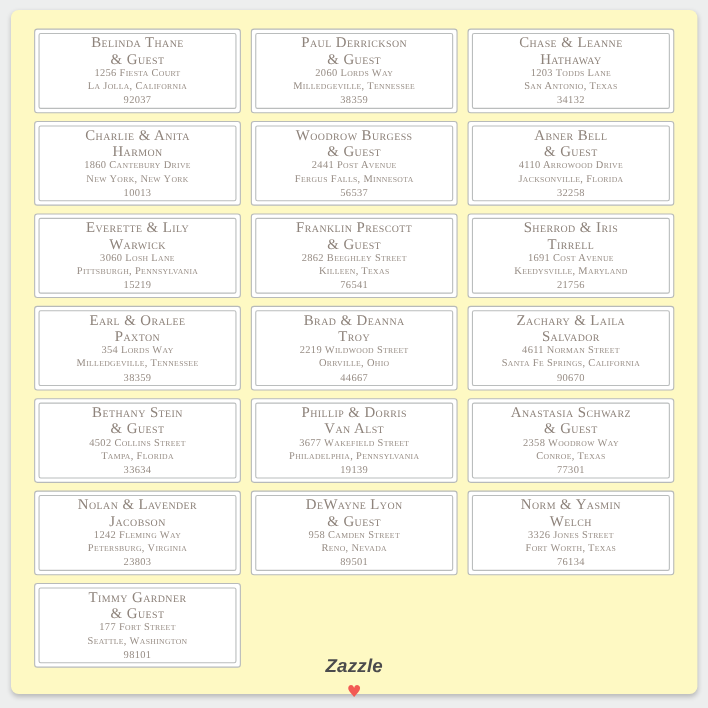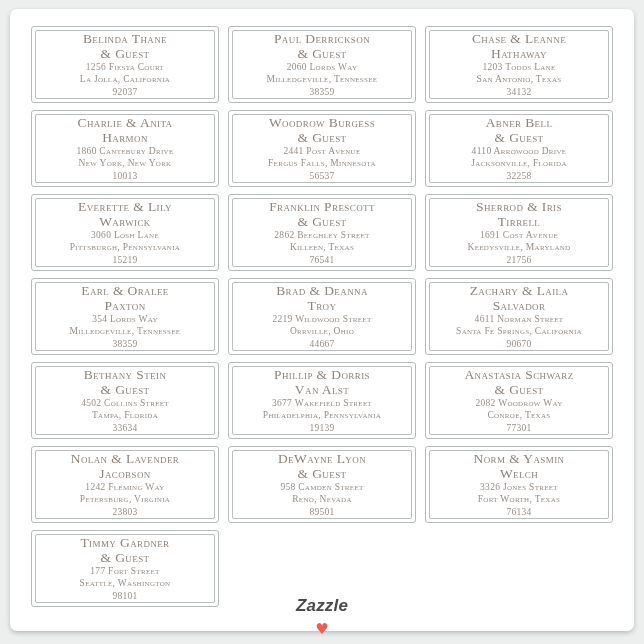--- a/index.html
+++ b/index.html
@@ -6,21 +6,21 @@
   body{
     width:644px;height:644px;
     background:#edeeee;
     font-family:"Liberation Serif", serif;
     position:relative;
     overflow:hidden;
   }
   .sheet{
     position:absolute;
     left:10px; top:9px; right:10px; bottom:13px;
-    background:#ffffff;
+    background:#fef9c3;
     border-radius:7px;
     box-shadow:0 2px 5px rgba(0,0,0,0.22);
   }
   .grid{
     position:absolute;
     left:21px; right:21px; top:17px;
     display:grid;
     grid-template-columns:repeat(3,1fr);
     grid-auto-rows:77px;
     column-gap:9px;
@@ -230,21 +230,21 @@
       <div class="ad">3677 Wakefield Street</div>
       <div class="ad">Philadelphia, Pennsylvania</div>
       <div class="ad">19139</div>
     </div>
       </div>
 
     <div class="label">
         <div class="label-inner">
       <div class="nm">Anastasia Schwarz</div>
       <div class="nm">&amp; Guest</div>
-      <div class="ad">2082 Woodrow Way</div>
+      <div class="ad">2358 Woodrow Way</div>
       <div class="ad">Conroe, Texas</div>
       <div class="ad">77301</div>
     </div>
       </div>
 
     <div class="label">
         <div class="label-inner">
       <div class="nm">Nolan &amp; Lavender</div>
       <div class="nm">Jacobson</div>
       <div class="ad">1242 Fleming Way</div>

